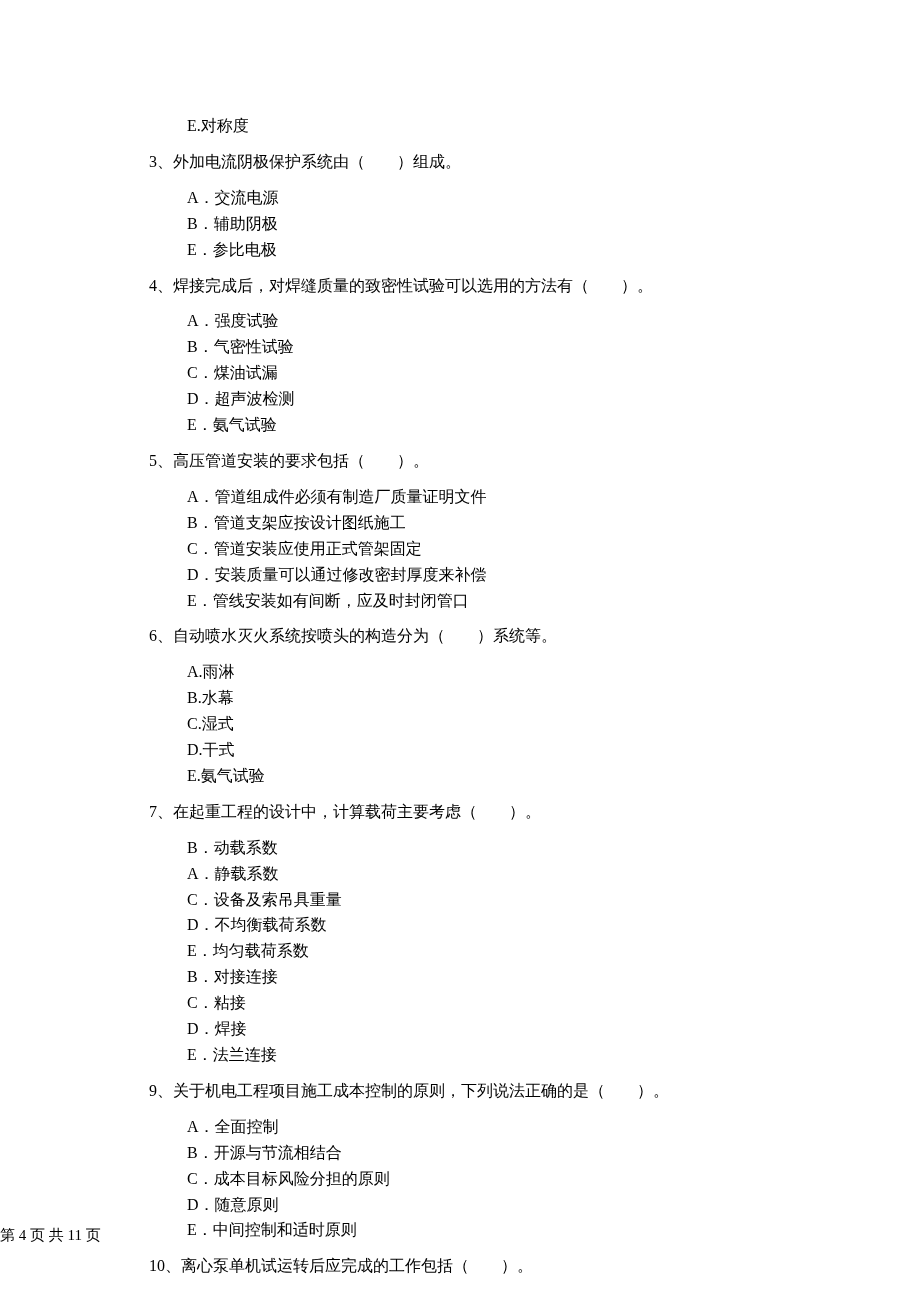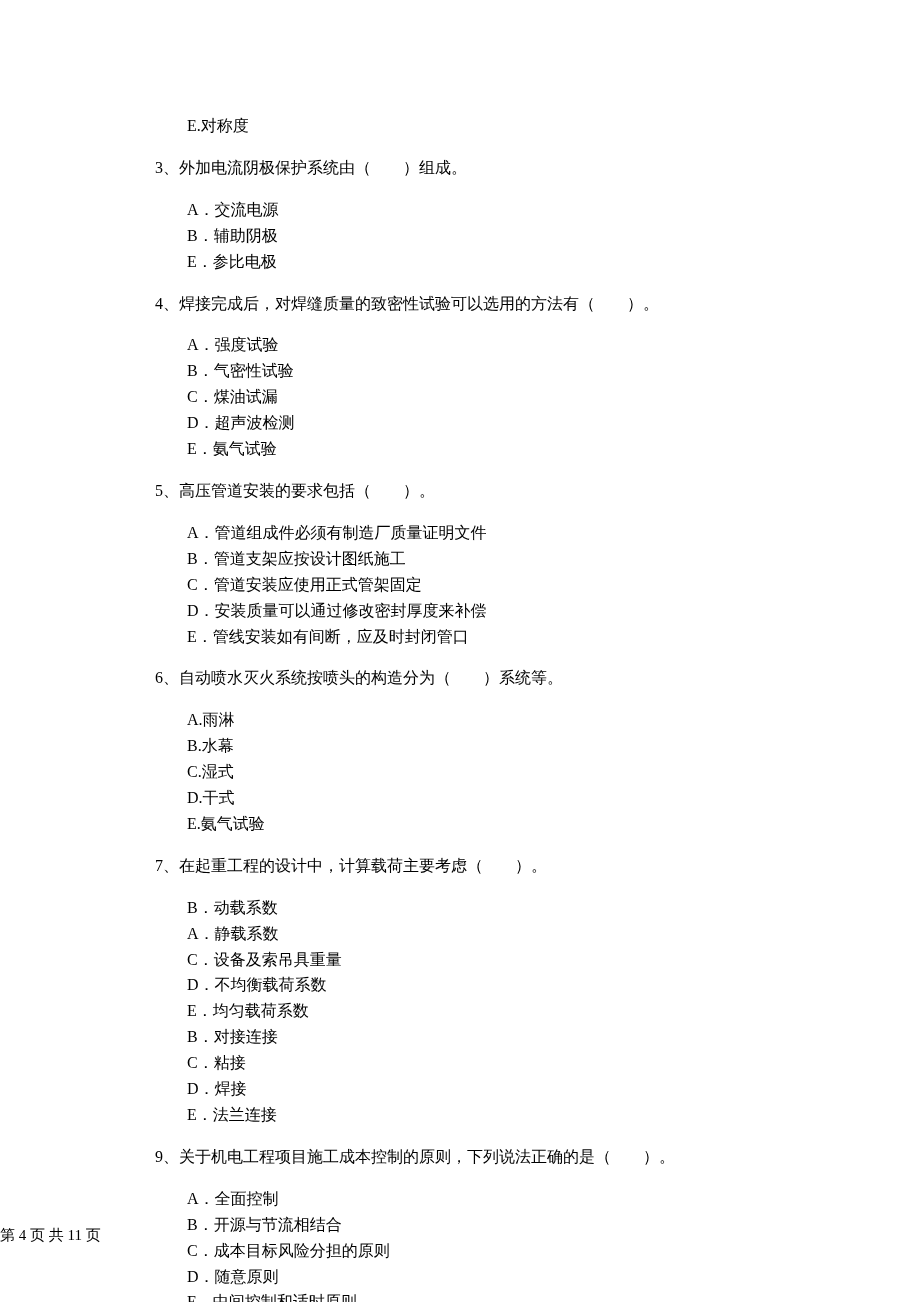--- a/index.html
+++ b/index.html
@@ -13,21 +13,21 @@
   }
   .page {
     width: 920px;
     height: 1302px;
     margin: 0 auto;
     padding: 113px 120px 0 139px;
     box-sizing: border-box;
     position: relative;
   }
   .q-line {
-    margin: 16px;
+    margin: 10px;
   }
   .opt-line {
     margin: 0;
     margin-left: 48px;
   }
   .footer {
     position: absolute;
     bottom: 55px;
     left: 0;
     width: 100%;

